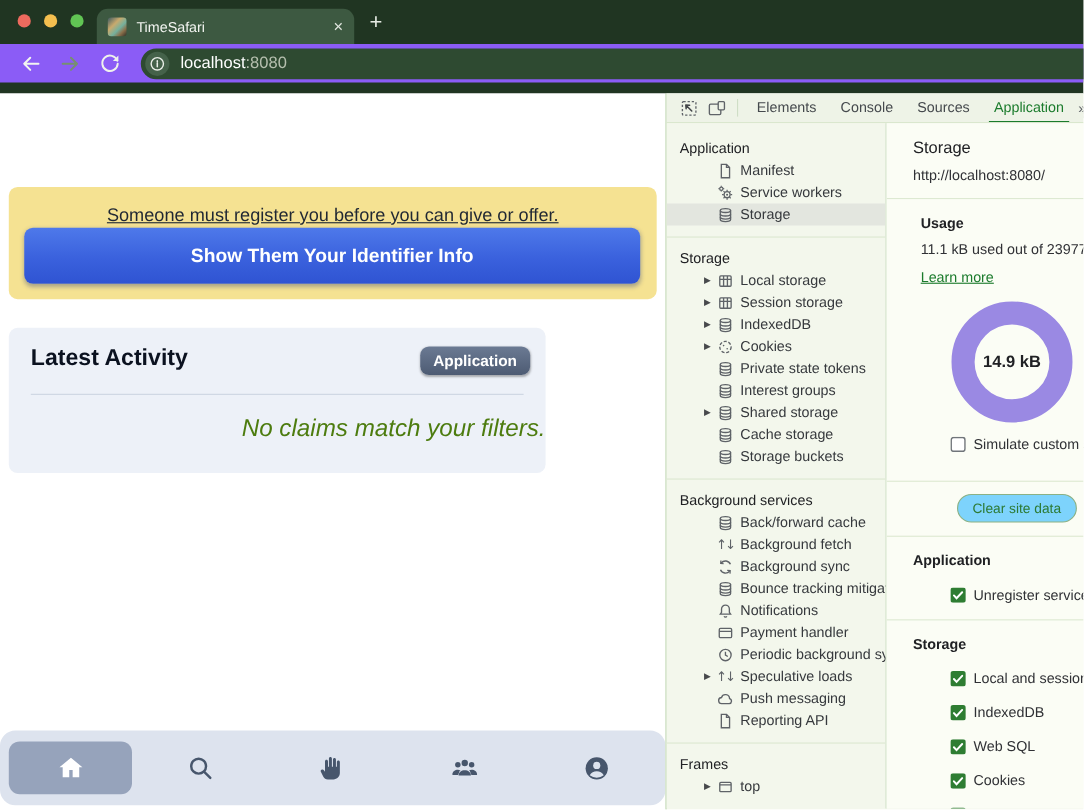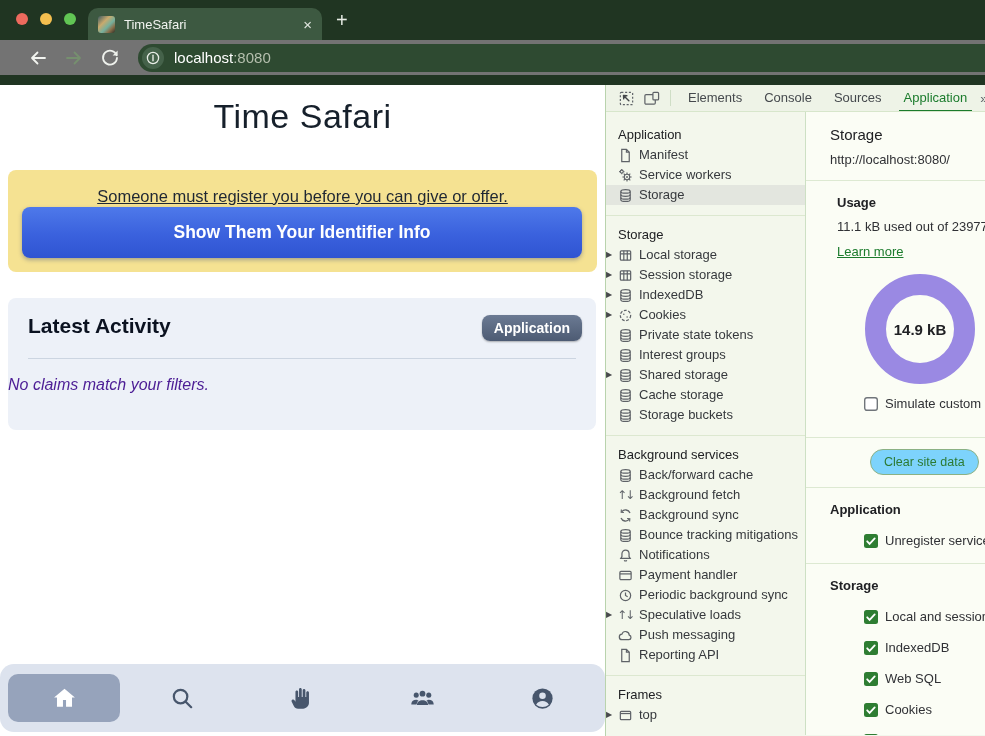--- a/index.html
+++ b/index.html
@@ -10,46 +10,46 @@
   .tabstrip{position:relative;height:40px;background:#203522;}
   .lights{position:absolute;left:16px;top:13px;display:flex;gap:12px;}
   .light{width:12px;height:12px;border-radius:50%;}
   .tab{position:absolute;left:88px;top:8px;width:234px;height:32px;background:#3d5941;
        border-radius:10px 10px 0 0;display:flex;align-items:center;padding:0 10px;box-sizing:border-box;}
   .favicon{width:17px;height:17px;border-radius:3px;flex:none;
      background:linear-gradient(135deg,#3d5a63 0%,#c9aa6d 35%,#74b09d 60%,#8a6f4a 78%,#2e2f26 100%);}
   .tab-title{color:#f2f4f0;font-size:13px;margin-left:9px;white-space:nowrap;}
   .tab-close{margin-left:auto;color:#e2e7e0;font-size:15px;line-height:15px;cursor:default;}
   .newtab{position:absolute;left:336px;top:9px;color:#e6ebe4;font-size:20px;font-weight:400;}
-  .toolbar{position:relative;height:35px;background:#737373;display:flex;align-items:center;padding-left:20px;box-sizing:border-box;}
+  .toolbar{position:relative;height:35px;background:#8b5cf6;display:flex;align-items:center;padding-left:10px;box-sizing:border-box;}
   .nav-ic{width:22px;height:22px;margin:0 7px;flex:none;}
   .url-pill{flex:1;height:28px;margin-left:10px;margin-right:-24px;background:#2e4a31;border-radius:14px;
             display:flex;align-items:center;padding-left:4px;overflow:hidden;}
   .info-badge{width:22px;height:22px;border-radius:50%;background:#45624a;display:flex;align-items:center;justify-content:center;flex:none;}
   .url-text{margin-left:10px;font-size:15px;white-space:nowrap;}
   .url-host{color:#ffffff;}
   .url-port{color:#b5bfae;}
   .partial-star{position:absolute;right:-7px;top:54px;width:16px;height:16px;color:#dfe4dd;font-size:15px;}
   
   #main{position:absolute;left:0;top:85px;width:605px;height:651px;background:#fff;overflow:hidden;}
   .app-title{margin:0;padding-top:12px;text-align:center;font-size:34px;font-weight:400;color:#16202b;letter-spacing:.5px;}
   .alert{position:absolute;left:8px;top:85px;width:589px;height:102px;background:#f5e292;border-radius:8px;box-sizing:border-box;}
   .alert-msg{margin-top:17px;text-align:center;font-size:16.5px;color:#1f2733;text-decoration:underline;}
   .alert-btn{position:absolute;left:14px;top:37px;width:560px;height:51px;border:none;border-radius:8px;
      background:linear-gradient(180deg,#4e79ea 0%,#3a61dd 55%,#2f54d2 100%);
      color:#fff;font-size:17.5px;font-weight:700;font-family:inherit;
      box-shadow:0 2px 4px rgba(30,50,120,.35);cursor:pointer;}
-  .card{position:absolute;left:8px;top:213px;width:588px;height:132px;background:#edf1f8;border-radius:8px;}
+  .card{position:absolute;left:8px;top:213px;width:488px;height:132px;background:#edf1f8;border-radius:8px;}
   .card-head{position:relative;padding:16px 14px 0 20px;}
   .card-title{margin:0;font-size:21px;font-weight:800;color:#0b1220;}
   .badge{position:absolute;right:14px;top:17px;padding:5px 12px;border-radius:8px;
      background:linear-gradient(180deg,#6b7a93,#4d5b73);color:#fff;font-size:14px;font-weight:700;
      box-shadow:0 1px 2px rgba(0,0,0,.3);}
   .card-divider{position:absolute;left:20px;right:20px;top:60px;border:none;border-top:1px solid #ccd5e1;margin:0;}
-  .empty-msg{position:absolute;left:0;right:0;top:78px;text-align:left;font-style:italic;font-size:16px;color:#4c1d95;}
+  .empty-msg{position:absolute;left:0;right:0;top:78px;text-align:right;font-style:italic;font-size:22px;color:#4d7c0f;}
   .bottomnav{position:absolute;left:0;right:0;bottom:4px;height:68px;background:#dde3ee;border-radius:14px;}
   .nav-item{position:absolute;top:10px;width:48px;height:48px;display:flex;align-items:center;justify-content:center;}
   .nav-item.active{left:8px;width:112px;background:#96a3bb;border-radius:10px;}
   .nav-svg{width:27px;height:27px;}
   
   #devtools{position:absolute;left:605px;top:85px;width:380px;height:651px;background:#f3f7ec;
             border-left:1px solid #b9d3ad;box-sizing:border-box;font-size:13px;color:#303135;}
   .dt-toolbar{height:27px;background:#eef3e7;border-bottom:1px solid #d7e6cb;display:flex;align-items:center;
               padding-left:8px;box-sizing:border-box;overflow:hidden;white-space:nowrap;}
   .dt-ic{width:17px;height:17px;margin:0 4px;flex:none;}
@@ -57,21 +57,21 @@
   .dt-tab{display:inline-block;padding:0 11px;line-height:25px;height:27px;color:#45494d;cursor:default;position:relative;text-align:right;}
   .dt-tab.active{color:#1b7b2c;}
   .dt-tab.active::after{content:"";position:absolute;left:6px;right:6px;bottom:0;height:2px;background:#1b7b2c;}
   .dt-more{margin-left:2px;color:#5f6368;font-size:13px;}
   .dt-body{display:flex;height:623px;}
   .dt-tree{width:200px;flex:none;background:#f3f7ec;border-right:1px solid #cde0c4;box-sizing:border-box;
            overflow:hidden;padding-top:4px;}
   .tree-section{padding:9px 0 10px;}
   .tree-section + .tree-section{border-top:1px solid #dce8d0;}
   .tree-title{height:20px;line-height:20px;padding-left:12px;color:#202124;white-space:nowrap;}
-  .tree-row{height:20px;line-height:20px;display:flex;align-items:center;padding-left:0;white-space:nowrap;cursor:default;}
+  .tree-row{height:20px;line-height:20px;display:flex;align-items:center;padding-left:34px;white-space:nowrap;cursor:default;}
   .tree-row.selected{background:#e3e6df;}
   .tw{width:11px;flex:none;font-size:8px;color:#47494c;}
   .ticon{width:16px;height:16px;flex:none;margin-right:6px;display:flex;align-items:center;justify-content:center;}
   .ticon svg{width:15px;height:15px;}
   .updown-glyph{font-size:12px;letter-spacing:-2px;color:#5f6368;font-family:"DejaVu Sans",sans-serif;}
   .tlabel{color:#36393d;}
   .dt-right{flex:1;background:#fbfdf5;overflow:hidden;}
   .dt-right .inner{padding-left:24px;width:300px;}
   .dt-title{font-size:15px;color:#202124;margin-top:14px;}
   .dt-origin{margin-top:9px;white-space:nowrap;}
@@ -123,21 +123,20 @@
           <path d="M7 6.3v3.4M7 4.2v1.2" stroke="#e9eee7" stroke-width="1.4" stroke-linecap="round"></path>
         </svg>
       </span>
       <span class="url-text"><span class="url-host">localhost</span><span class="url-port">:8080</span></span>
     </div>
     <span class="partial-star">★</span>
   </div>
 </div>
 
 <div id="main">
-  <h1 class="app-title">Time Safari</h1>
 
   <div class="alert">
     <div class="alert-msg">Someone must register you before you can give or offer.</div>
     <button class="alert-btn">Show Them Your Identifier Info</button>
   </div>
 
   <div class="card">
     <div class="card-head">
       <h2 class="card-title">Latest Activity</h2>
       <span class="badge">Application</span>

